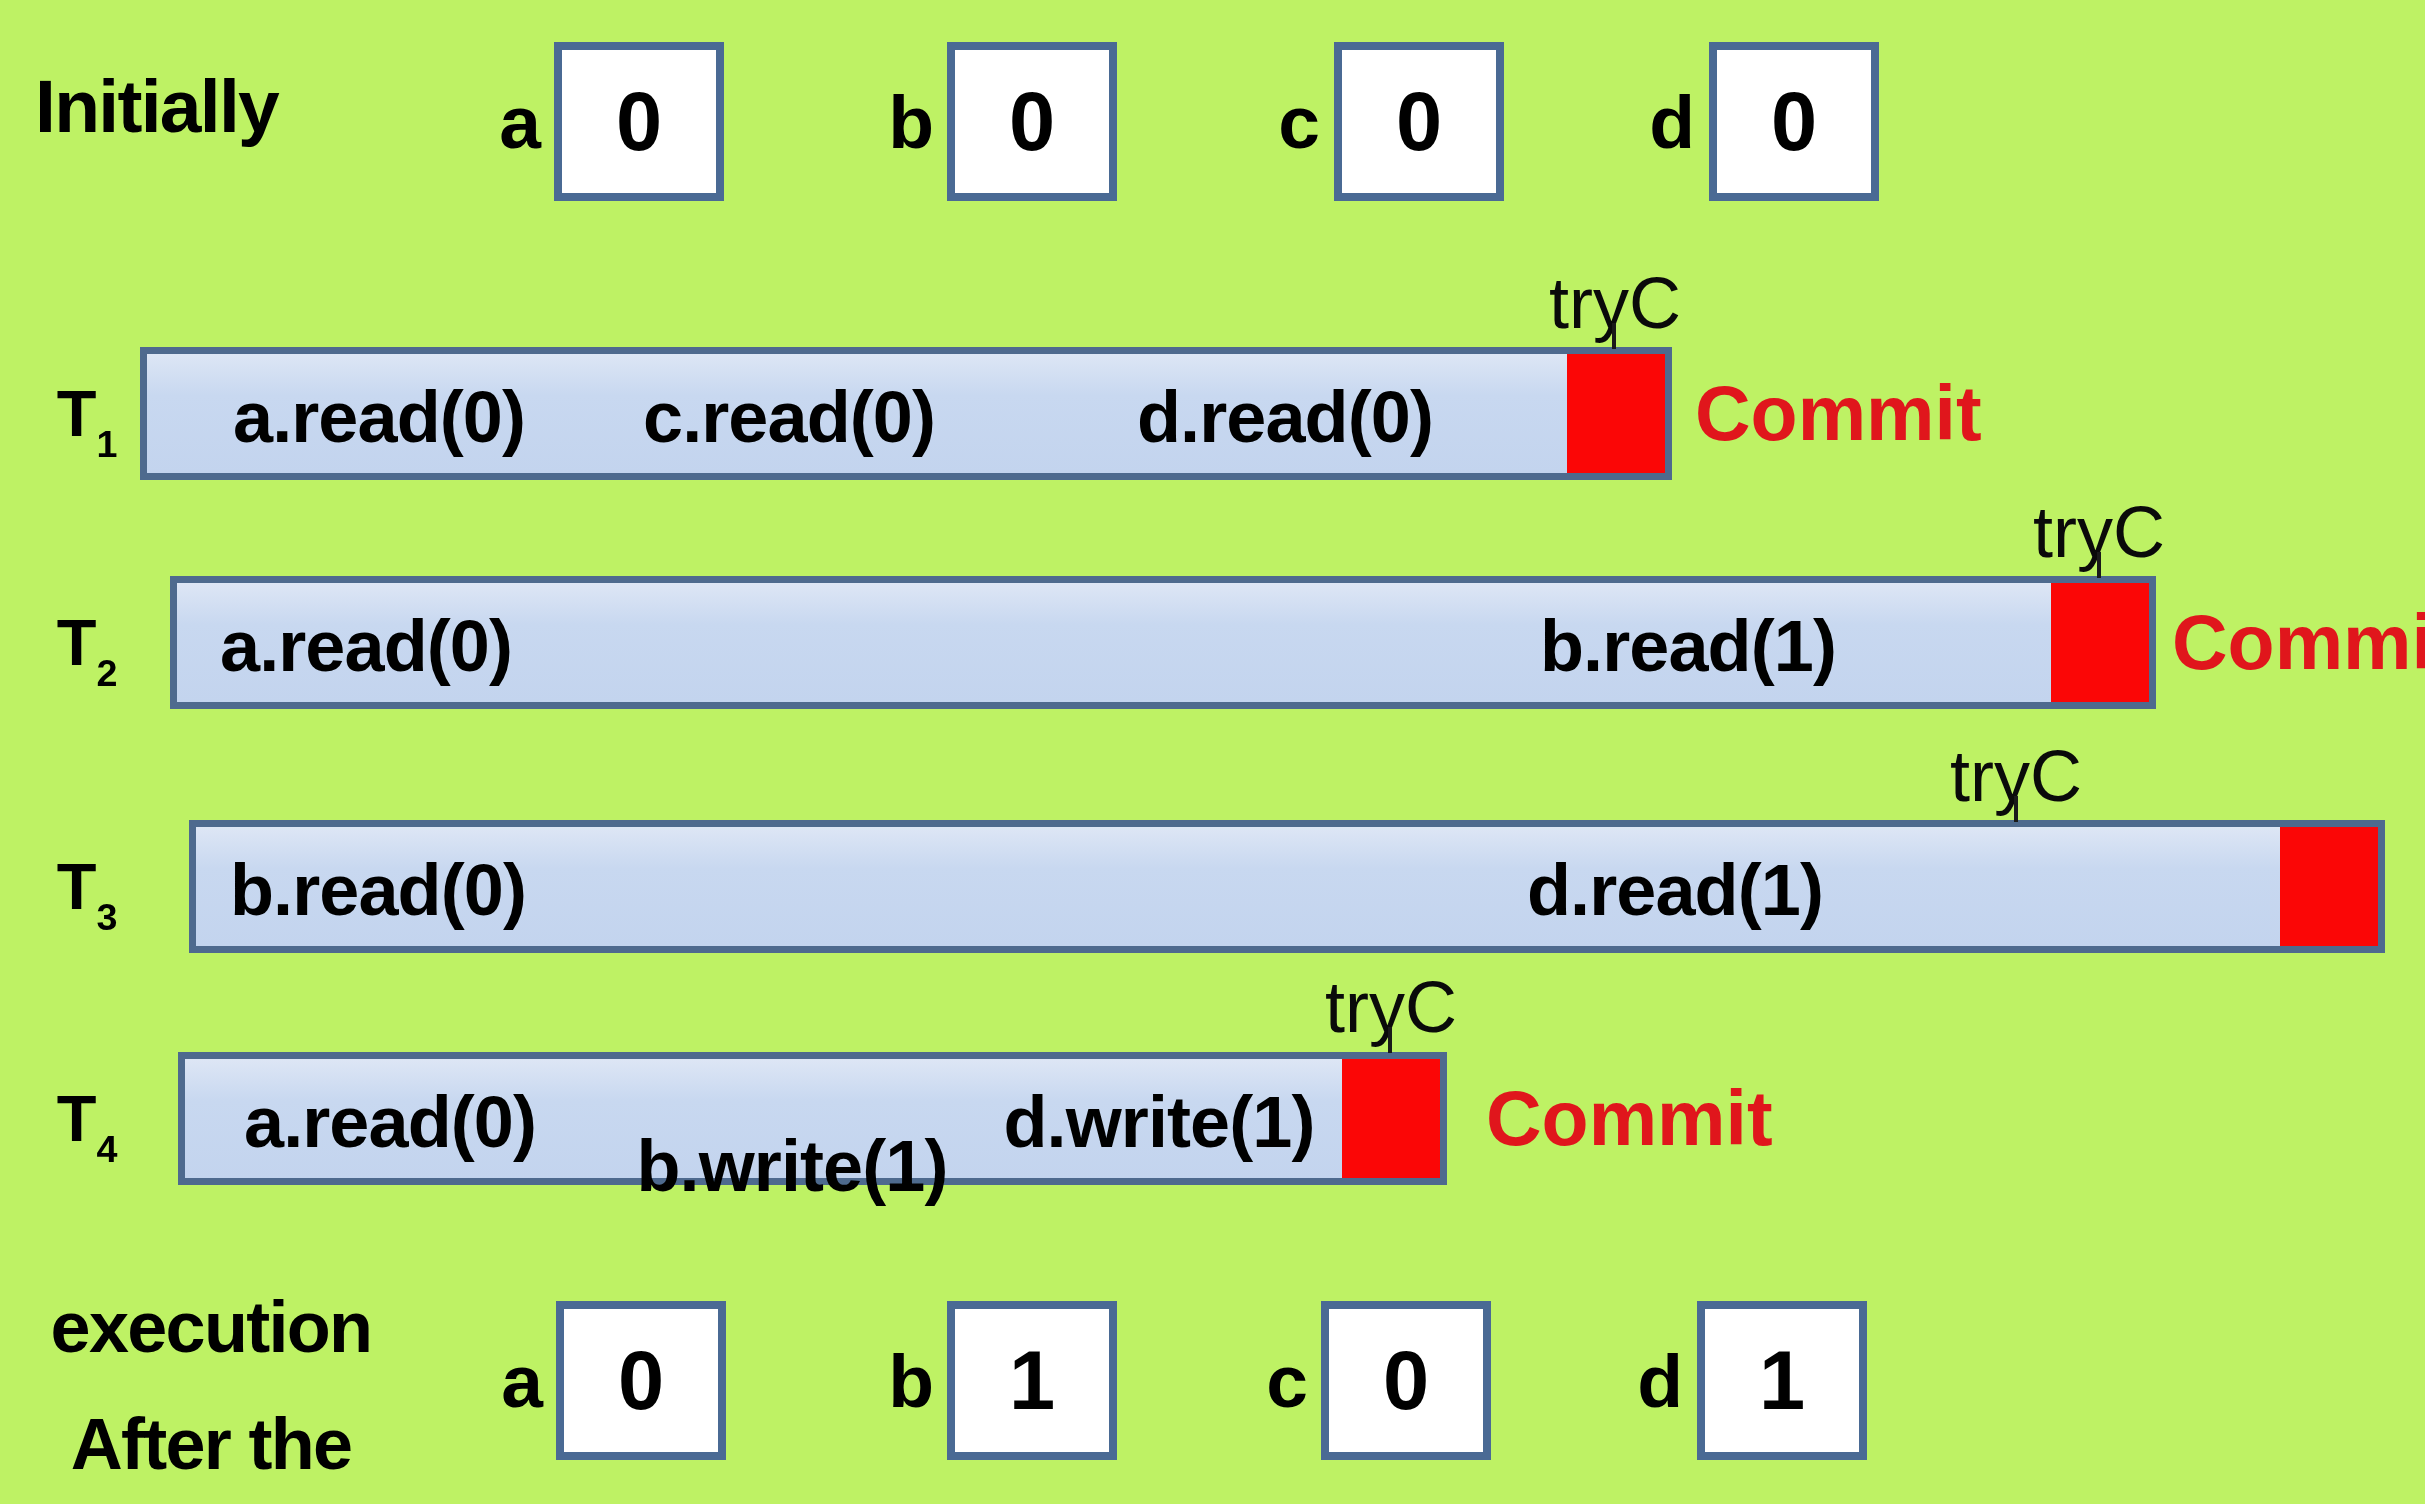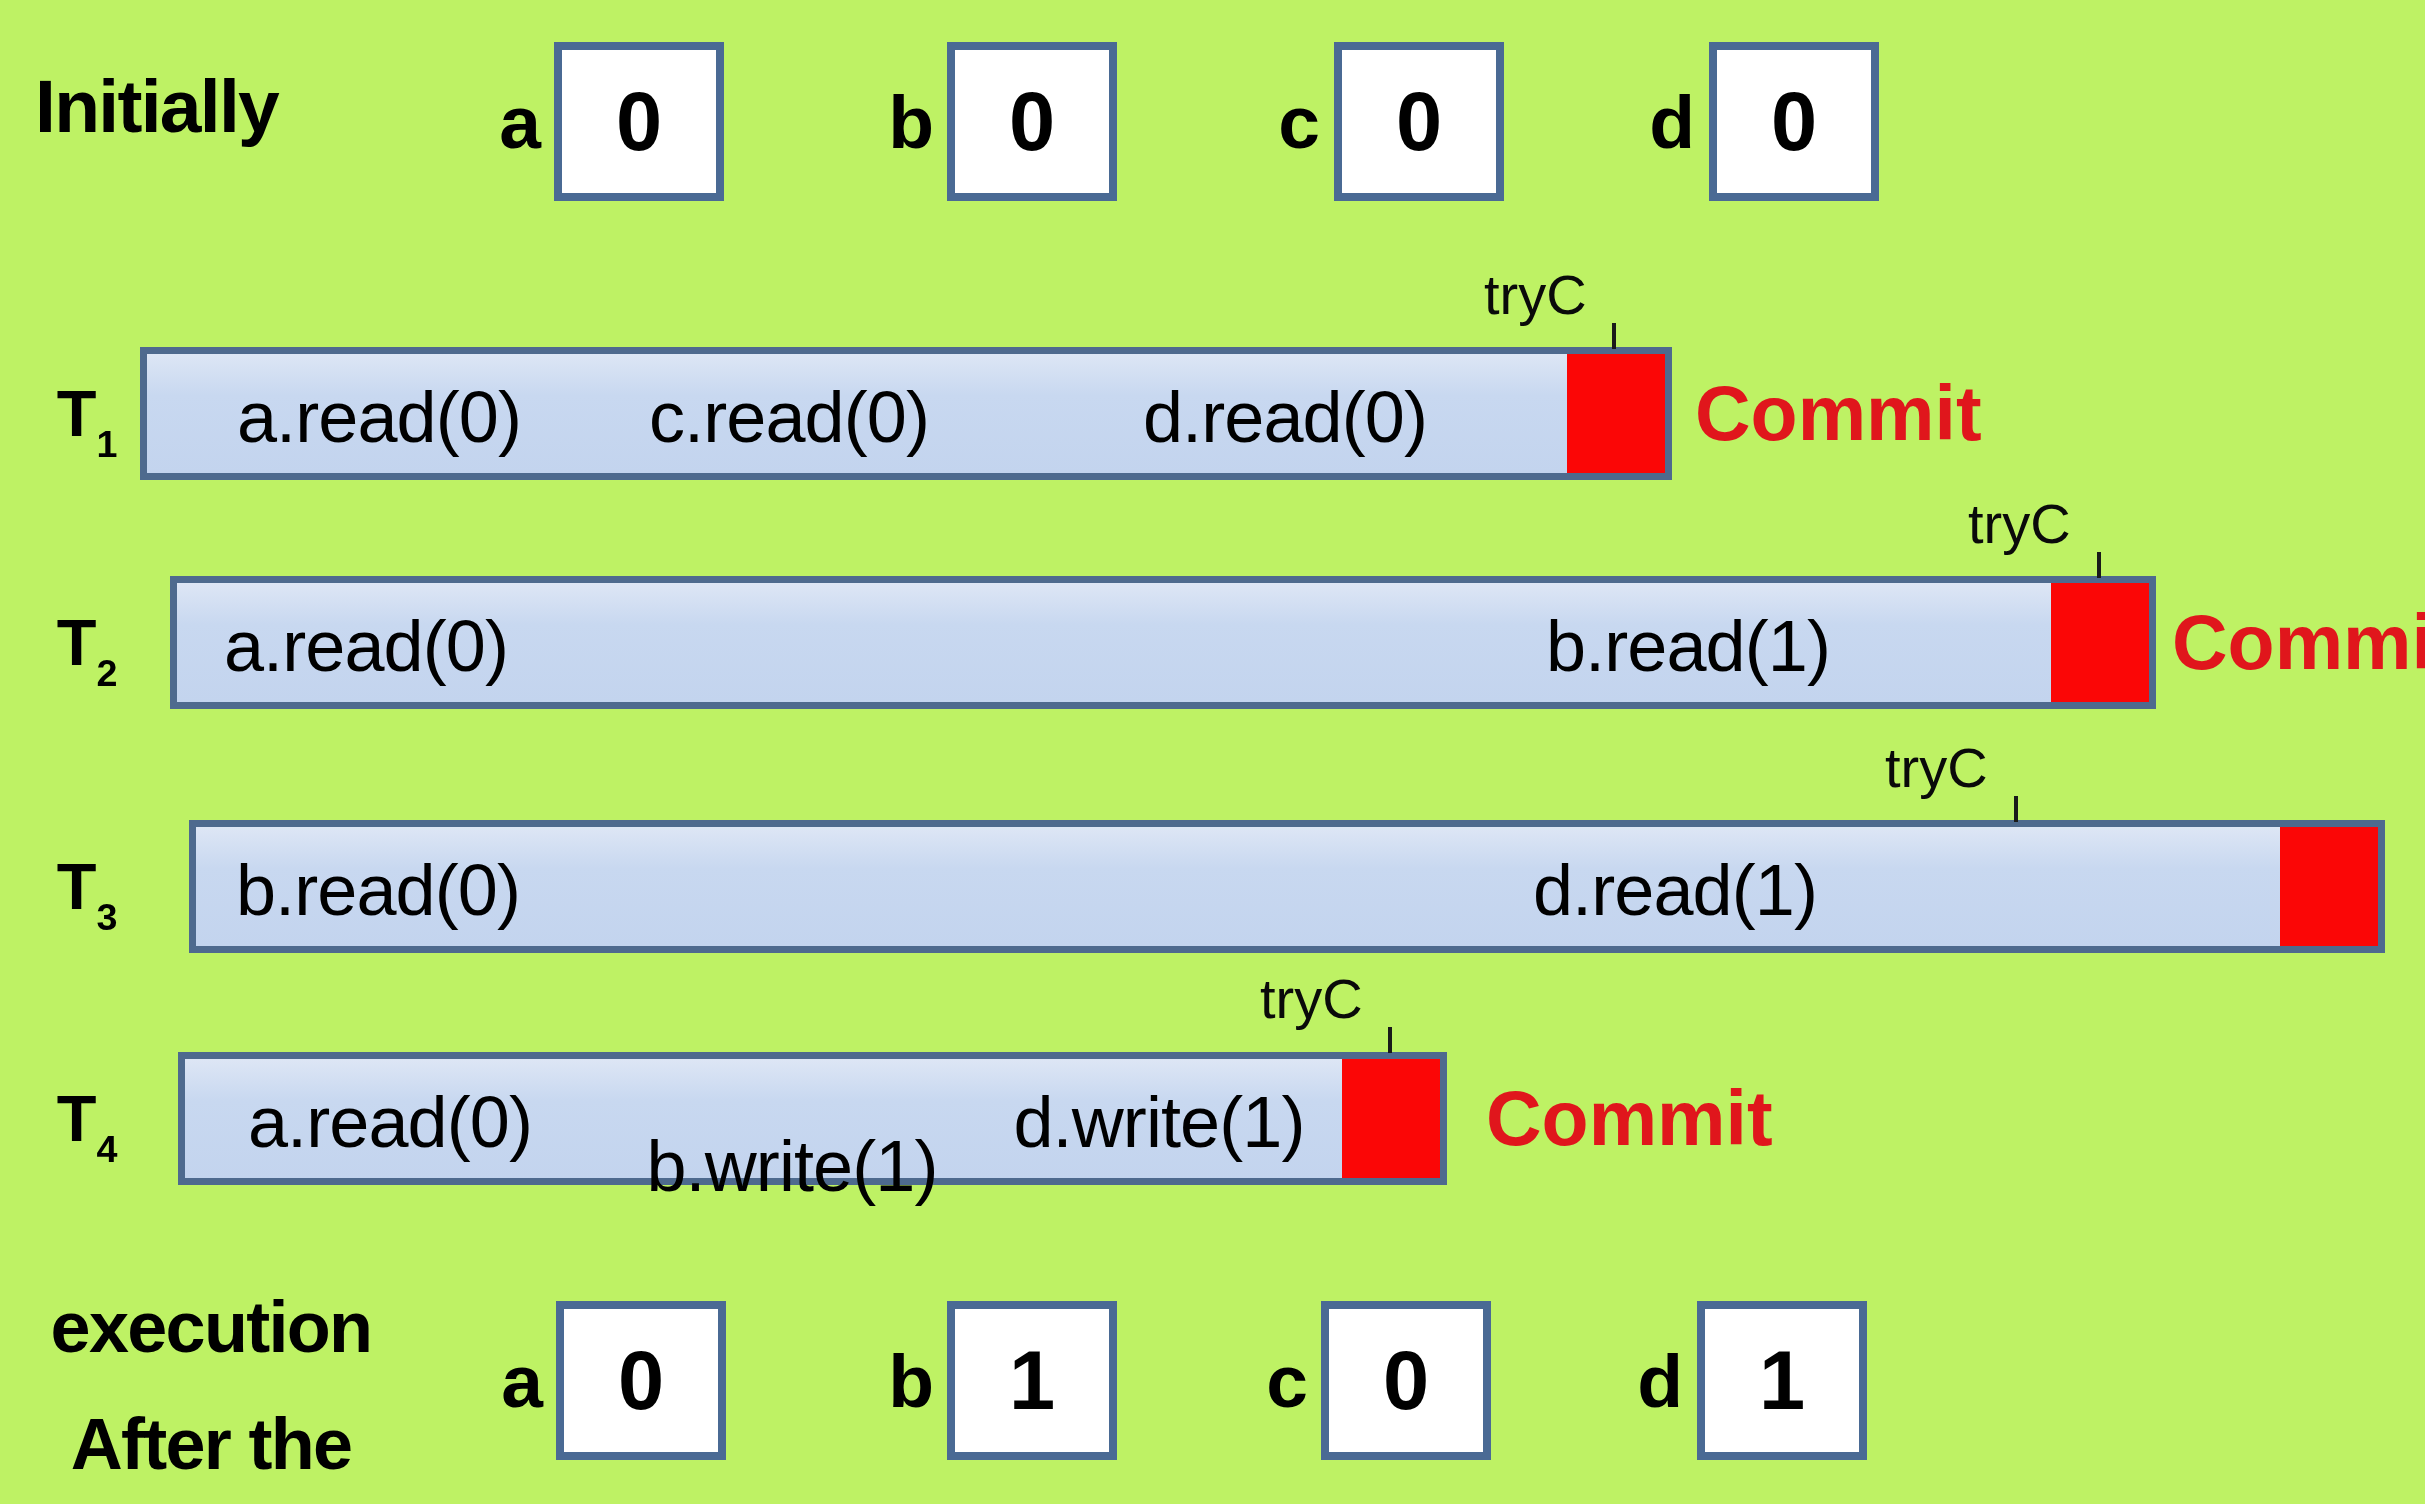--- a/index.html
+++ b/index.html
@@ -27,27 +27,27 @@
     position:absolute;width:122px;height:133px;line-height:133px;
     font-size:65px;font-weight:bold;text-align:center;white-space:nowrap;
   }
   .t-label sub{font-size:58%;vertical-align:-16%;}
   .bar{
     position:absolute;height:133px;box-sizing:border-box;border:7.9px solid #4e6a8e;
     background:linear-gradient(180deg,#dde6f5 0%,#c8d8f0 35%,#c3d4ee 100%);
   }
   .op{
     position:absolute;top:50%;transform:translate(-50%,-46%);
-    font-size:72px;font-weight:normal;letter-spacing:-0.9px;white-space:nowrap;text-align:right;
+    font-size:72px;font-weight:bold;letter-spacing:-0.9px;white-space:nowrap;text-align:right;
   }
   .tryc-box{
     position:absolute;right:0;top:0;bottom:0;width:98px;background:#fb0606;
   }
   .tryc-label{
-    position:absolute;width:262px;font-size:56px;font-weight:normal;
+    position:absolute;width:262px;text-align:center;font-size:72px;font-weight:normal;
     color:#0a0a0a;white-space:nowrap;
   }
   .leader-line{position:absolute;width:4.4px;height:26px;background:#1a1a1a;}
   .status{
     position:absolute;height:133px;line-height:133px;font-size:77px;font-weight:bold;
     color:#e0161c;white-space:nowrap;
   }
 </style>
 </head>
 <body>

